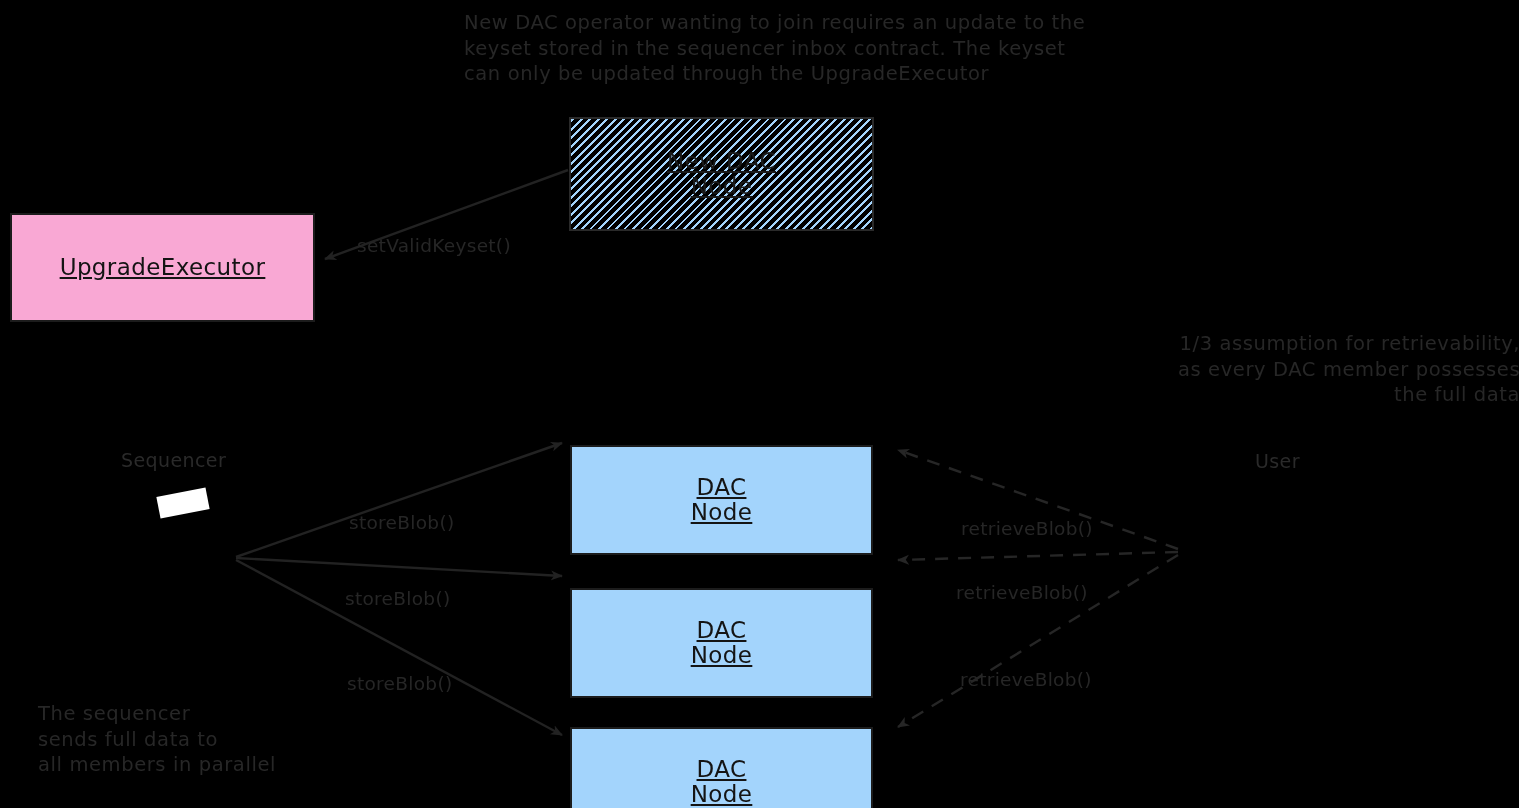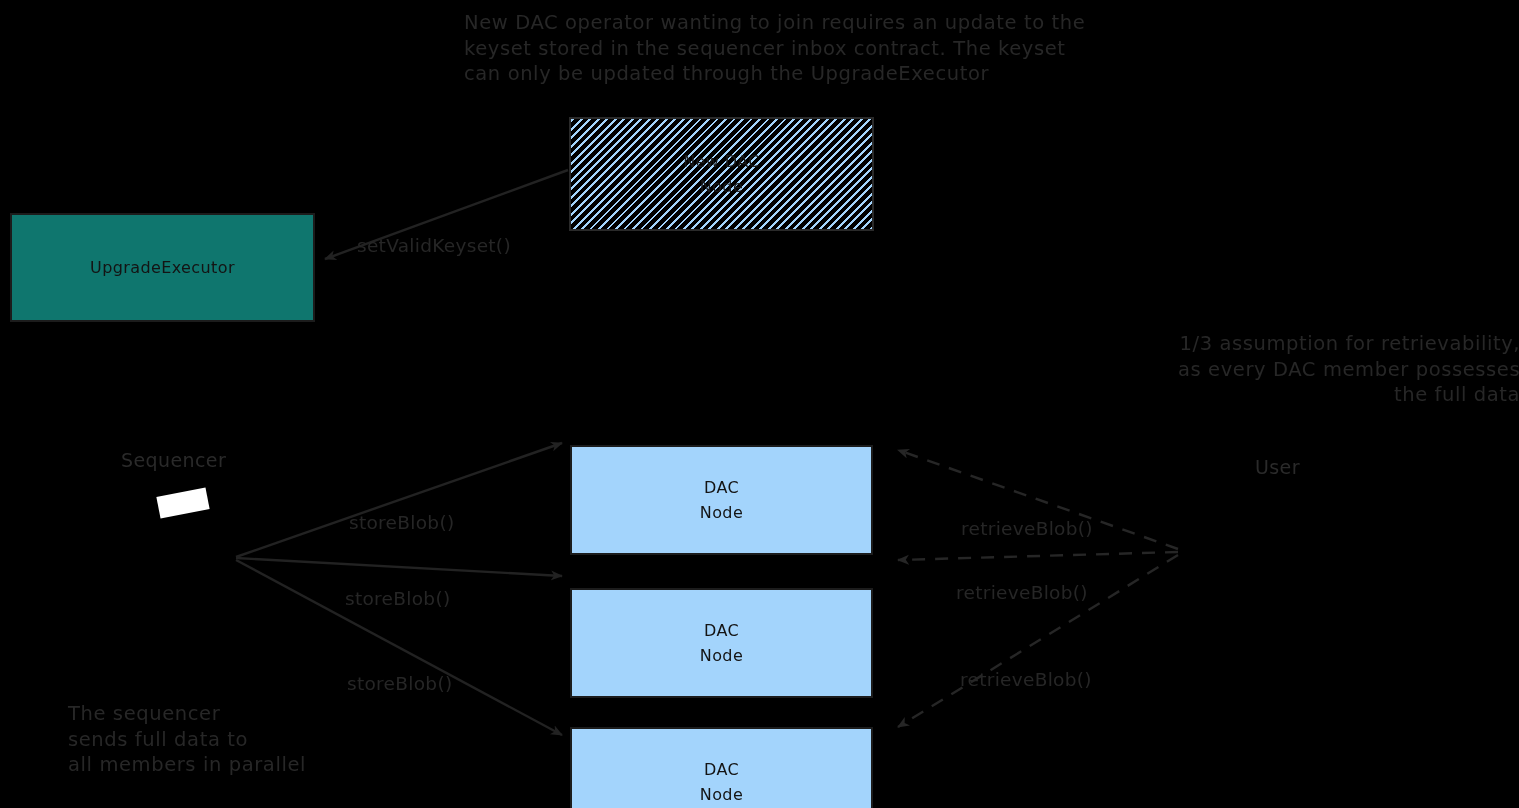--- a/index.html
+++ b/index.html
@@ -57,27 +57,28 @@
     box-sizing: border-box;
     border: 2px solid #1c1c1c;
     display: flex;
     align-items: center;
     justify-content: center;
     text-align: center;
   }
   .box-label {
     color: #141414;
     font-family: "DejaVu Sans", sans-serif;
-    font-size: 16px;
+    font-size: 23px;
     line-height: 25.5px;
     letter-spacing: 0.4px;
     white-space: pre-line;
+    text-decoration: underline;
   }
   .box-dac { background: #a3d4fc; margin-top: 40px; }
-  .box-upgrade { background: #0f766e; }
+  .box-upgrade { background: #f9a8d4; }
   .box-hatch {
     background-color: #000000;
     background-image: repeating-linear-gradient(
       -45deg,
       #a3d4fc 0px, #a3d4fc 2px,
       #000000 2px, #000000 6px
     );
     border-color: #2a2a2a;
   }
   .box-hatch .box-label {
@@ -136,21 +137,21 @@
   </svg>
 
   <div class="note" style="left:464px; top:10px;">New DAC operator wanting to join requires an update to the
 keyset stored in the sequencer inbox contract. The keyset
 can only be updated through the UpgradeExecutor</div>
 
   <div class="note" style="left:1178px; top:331px;text-align:right;">1/3 assumption for retrievability,
 as every DAC member possesses
 the full data</div>
 
-  <div class="note" style="left:38px; top:701px;margin-left:30px;">The sequencer
+  <div class="note" style="left:38px; top:701px;">The sequencer
 sends full data to
 all members in parallel</div>
 
   <div class="box box-hatch" style="left:569px; top:117px; width:305px; height:114px;">
     <span class="box-label">New DAC
 Node</span>
   </div>
 
   <div class="box box-upgrade" style="left:10px; top:213px; width:305px; height:109px;">
     <span class="box-label">UpgradeExecutor</span>
@@ -167,21 +168,21 @@
   </div>
 
   <div class="box box-dac" style="left:570px; top:687px; width:303px; height:110px;">
     <span class="box-label">DAC
 Node</span>
   </div>
 
   <div class="actor-label" style="left:121px; top:437px;margin-top:12px;">Sequencer</div>
   <div class="seq-glyph" style="left:158px; top:492px; width:50px; height:22px;"></div>
 
-  <div class="actor-label" style="left:1255px; top:450px;margin-top:6px;">User</div>
+  <div class="actor-label" style="left:1255px; top:450px;">User</div>
 
   <div class="edge-label" style="left:357px; top:201px;">setValidKeyset()</div>
 
   <div class="edge-label" style="left:349px; top:478px;">storeBlob()</div>
 
   <div class="edge-label" style="left:345px; top:554px;">storeBlob()</div>
 
   <div class="edge-label" style="left:347px; top:639px;">storeBlob()</div>
 
   <div class="edge-label" style="left:961px; top:484px;">retrieveBlob()</div>

